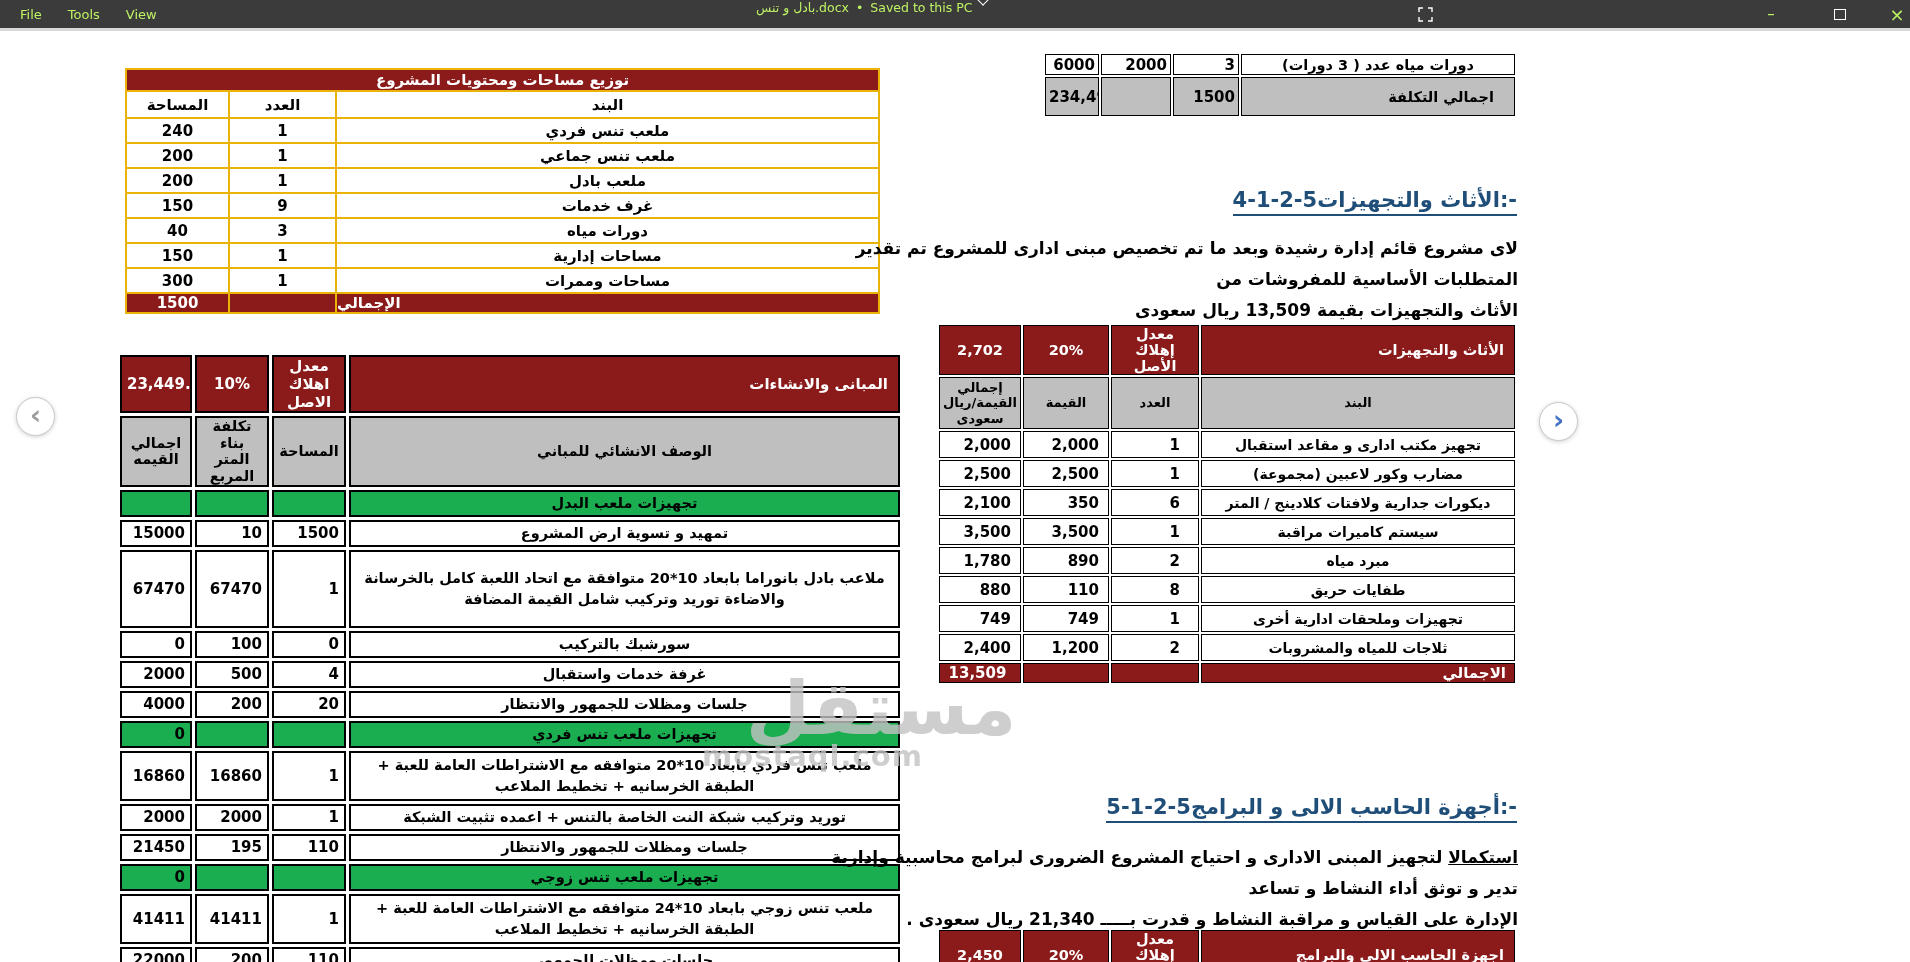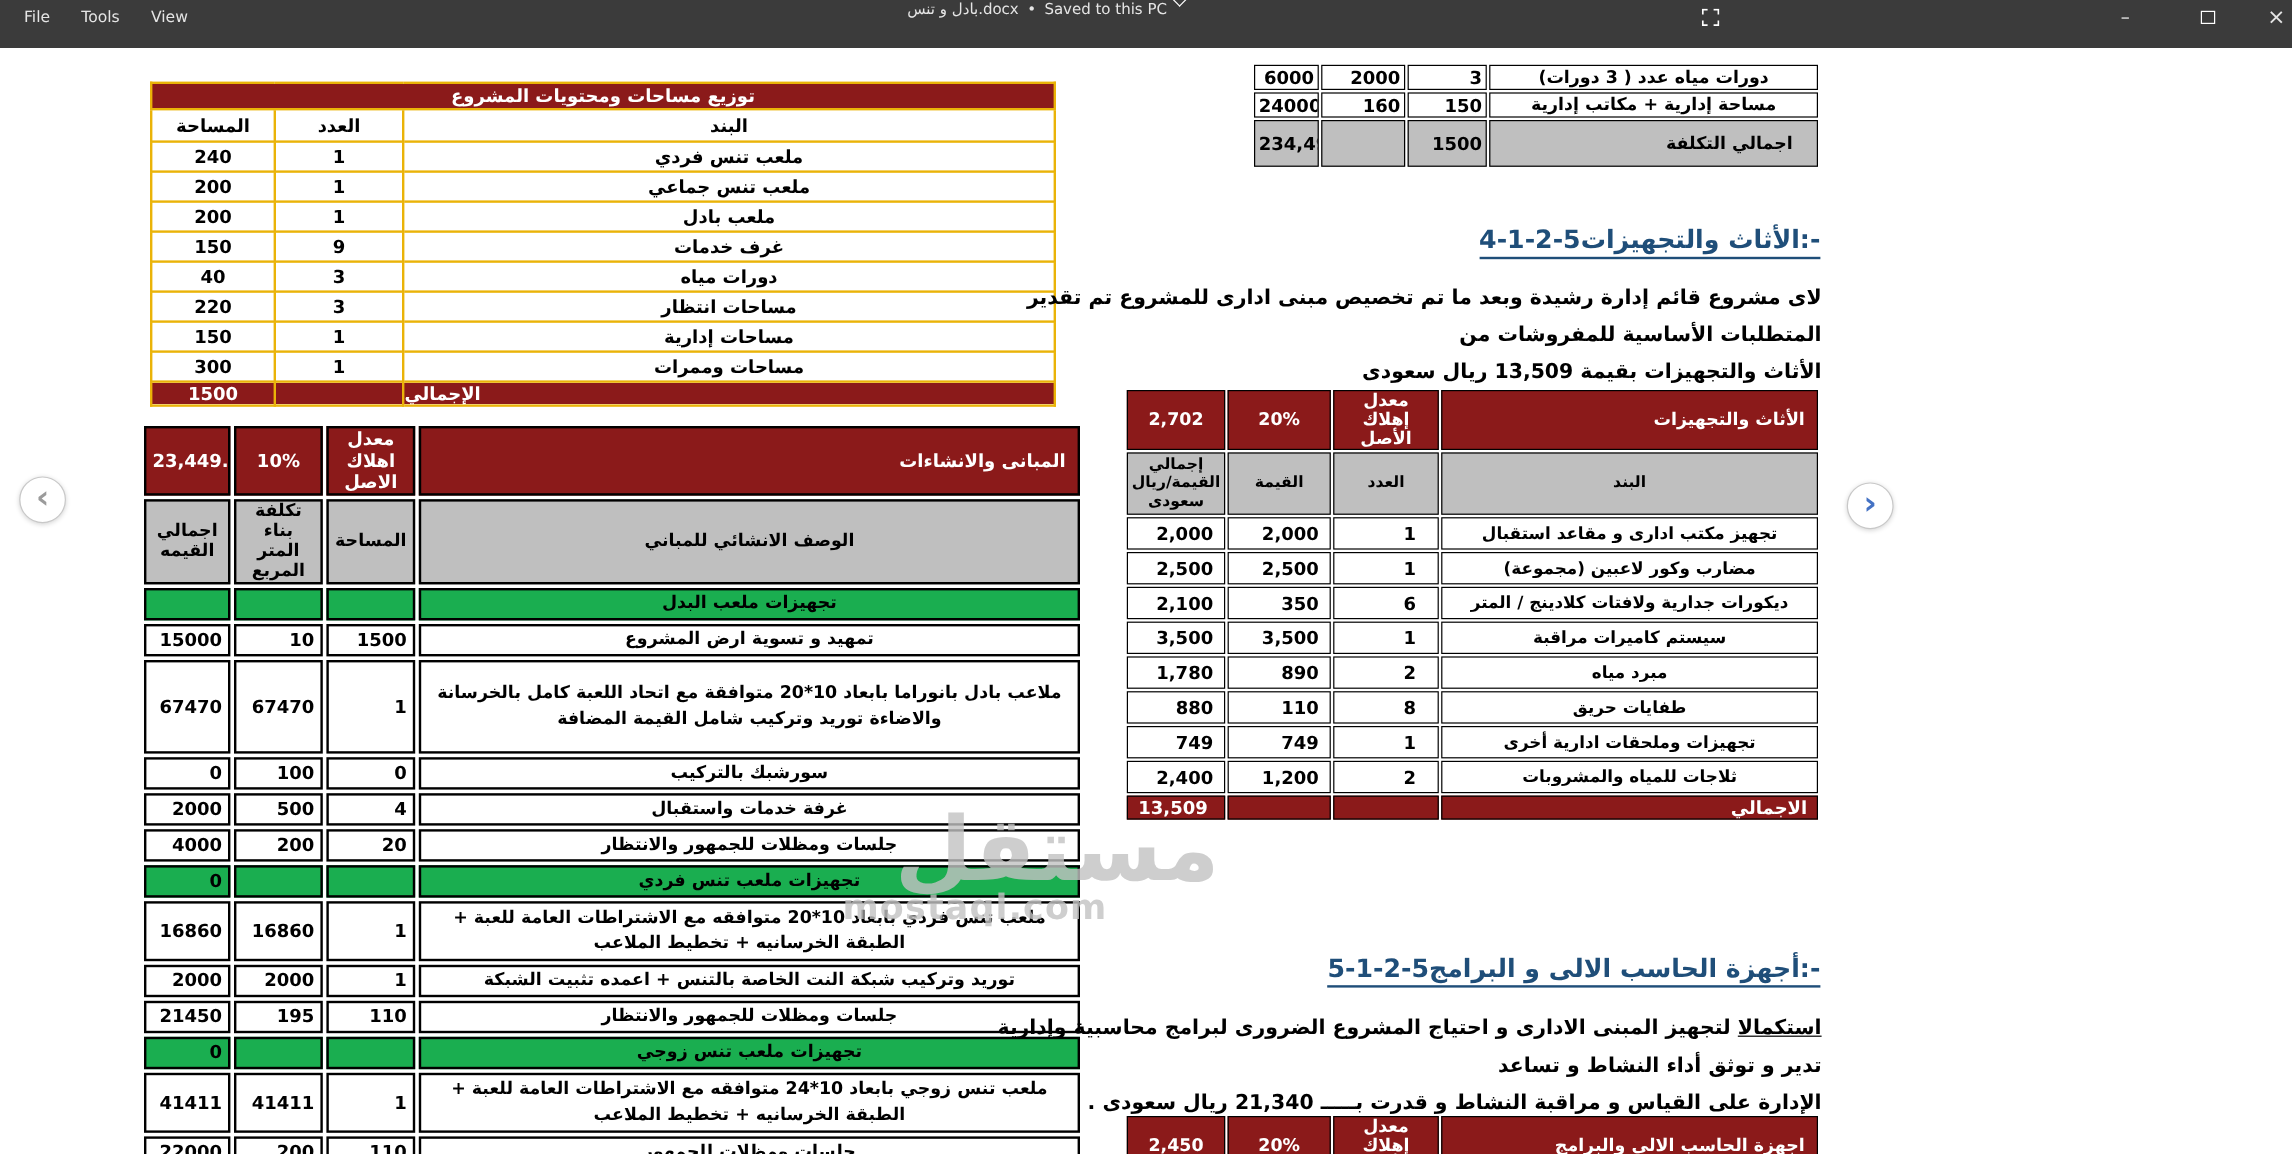--- a/index.html
+++ b/index.html
@@ -3,21 +3,21 @@
 <meta charset="utf-8">
 <style>
   :root{
     --red:#8B1A1A; --green:#1AAE50; --gray:#BFBFBF; --blue:#1F4E79; --bar:#3B3B3B;
   }
   html,body{margin:0;padding:0;}
   body{font-family:"DejaVu Sans","Liberation Sans",sans-serif;}
   .screen{position:relative;width:1910px;height:962px;background:#fff;overflow:hidden;}
 
   
-  .titlebar{position:absolute;top:0;left:0;width:1910px;height:40px;background:var(--bar);color:#e5e5e5;z-index:20;text-decoration:underline;}
+  .titlebar{position:absolute;top:0;left:0;width:1910px;height:28px;background:var(--bar);color:#bef264;z-index:20;text-decoration:underline;}
   .menus{position:absolute;left:20px;top:0;height:28px;display:flex;gap:26px;align-items:center;font-size:13px;}
   .menus span{cursor:pointer;}
   .doc-title{position:absolute;left:756px;top:0;height:28px;display:flex;align-items:flex-start;gap:7px;font-size:12.5px;}
   .chev-down{width:7px;height:7px;border-right:1.5px solid #fff;border-bottom:1.5px solid #fff;transform:rotate(45deg);margin-top:-4px;cursor:pointer;}
   .winbtn{position:absolute;top:0;width:26px;height:28px;display:flex;align-items:center;justify-content:center;cursor:pointer;}
   .fitbtn{left:1412px;}
   .minbtn{left:1758px;font-size:15px;}
   .maxbtn{left:1827px;}
   .maxglyph{width:10px;height:9px;border:1.4px solid #fff;}
   .clsbtn{left:1884px;font-size:18px;}
@@ -169,25 +169,20 @@
     <td class="num">150</td>
     <td class="num">9</td>
     <td class="ar">غرف خدمات</td>
   </tr>
         <tr>
     <td class="num">40</td>
     <td class="num">3</td>
     <td class="ar">دورات مياه</td>
   </tr>
         <tr>
-    <td class="num">220</td>
-    <td class="num">3</td>
-    <td class="ar">مساحات انتظار</td>
-  </tr>
-        <tr>
     <td class="num">150</td>
     <td class="num">1</td>
     <td class="ar">مساحات إدارية</td>
   </tr>
         <tr>
     <td class="num">300</td>
     <td class="num">1</td>
     <td class="ar">مساحات وممرات</td>
   </tr>
       </tbody>
@@ -310,26 +305,20 @@
         <col style="width:66px">
         <col>
       </colgroup>
     <tbody>
         <tr>
     <td class="num">6000</td>
     <td class="num">2000</td>
     <td class="num">3</td>
     <td class="desc">دورات مياه عدد ( 3 دورات)</td>
   </tr>
-        <tr>
-    <td class="num">24000</td>
-    <td class="num">160</td>
-    <td class="num">150</td>
-    <td class="desc">مساحة إدارية + مكاتب إدارية</td>
-  </tr>
       </tbody>
     <tbody>
       <tr class="total">
         <td class="num">234,491</td>
         <td class="num"></td>
         <td class="num">1500</td>
         <td class="desc">اجمالي التكلفة</td>
       </tr>
     </tbody>
   </table>

